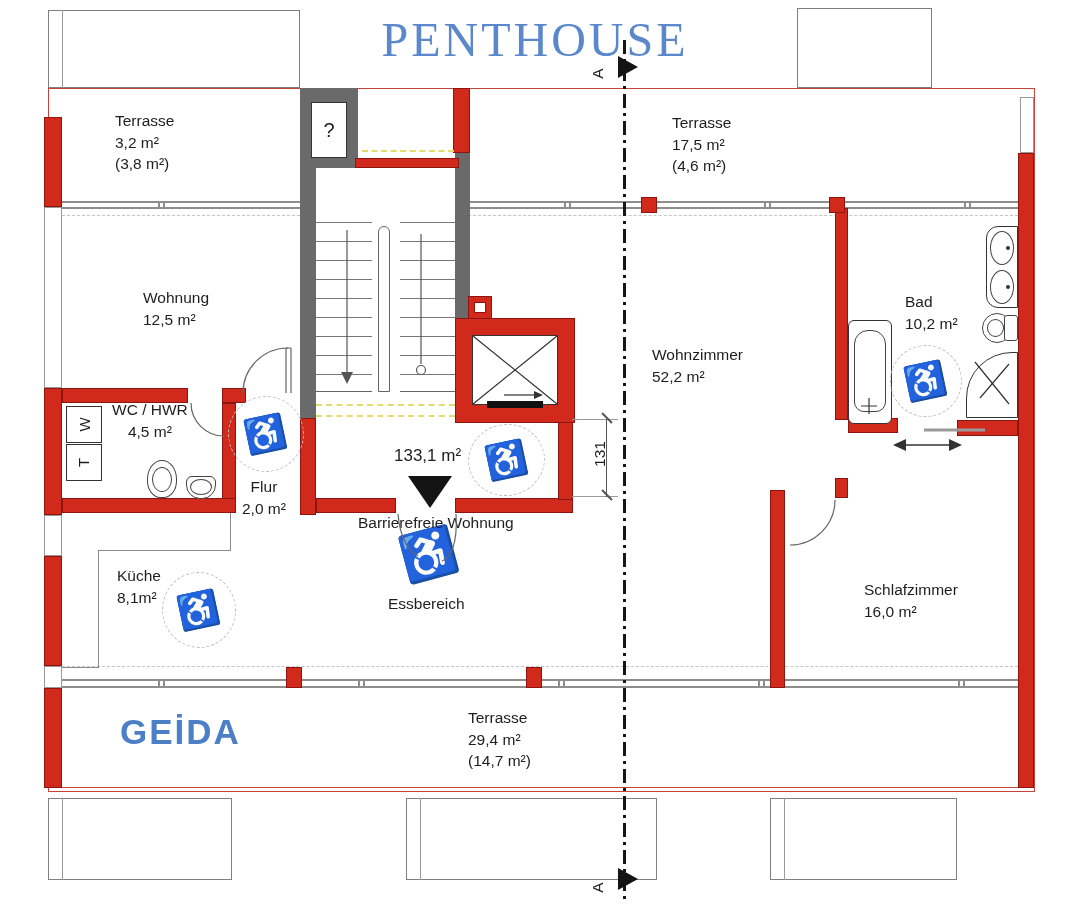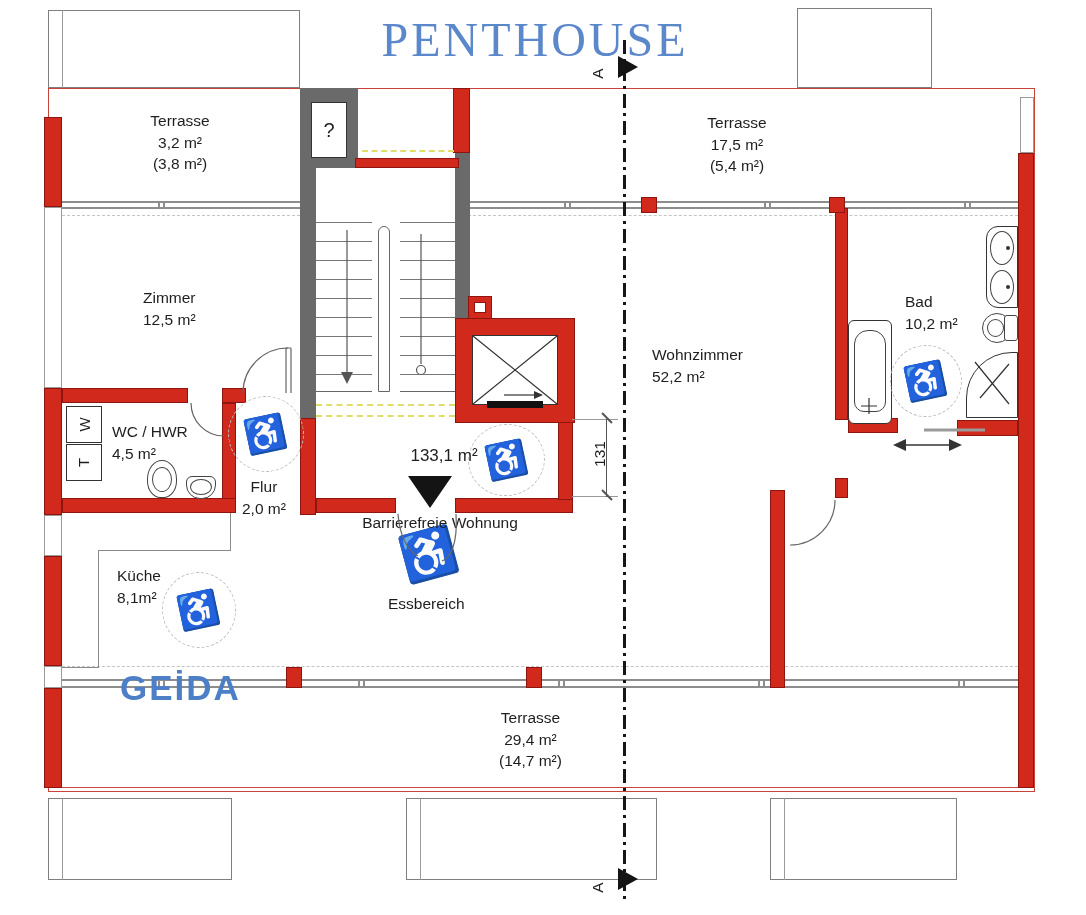--- a/index.html
+++ b/index.html
@@ -20,21 +20,21 @@
      background:repeating-linear-gradient(90deg,transparent 0 96px,#8d8d8d 96px 98px,transparent 98px 101px,#8d8d8d 101px 103px,transparent 103px 200px);}
   .dash-gray{border-top:1px dashed #c4c4c4;}
   .dash-yellow{border-top:2px dashed var(--yellow-dash);}
   .dash-circle{border:1.5px dashed #bdbdbd;border-radius:50%;}
   
   .treads{background:repeating-linear-gradient(180deg,#777 0 1px,transparent 1px 19px);border-bottom:1px solid #666;}
   .stringer-bg{background:#fff;}
   .stringer{background:#fff;border:1px solid #666;border-radius:7px 7px 0 0;}
   
   .lbl{font-size:15.5px;line-height:1.4;white-space:nowrap;}
-  .center{text-align:center;}
+  .center{}
   .rot{transform:rotate(-90deg);transform-origin:center;}
   .wheel{color:#2c2c2c;display:flex;align-items:center;justify-content:center;}
   .section-line{background:repeating-linear-gradient(180deg,#161616 0 14px,transparent 14px 19px,#161616 19px 22px,transparent 22px 27px);}
   .tri-right{width:0;height:0;border-top:11px solid transparent;border-bottom:11px solid transparent;border-left:20px solid #141414;}
   .tri-down{width:0;height:0;border-left:22px solid transparent;border-right:22px solid transparent;border-top:32px solid #141414;}
   .tick{width:14px;height:2px;background:#555;transform:rotate(45deg);}
   #title{font-family:"Liberation Serif",serif;font-size:48px;letter-spacing:3px;color:var(--title-blue);text-align:center;}
   #logo{font-size:35px;font-weight:800;letter-spacing:2px;color:var(--logo-blue);}
   svg{position:absolute;left:0;top:0;pointer-events:none;}
 </style>
@@ -175,27 +175,27 @@
   <div class="abs lbl rot" style="left:581px;top:444px;width:36px;height:20px;text-align:center;">131</div>
 
   <div class="abs lbl center" style="left:115px;top:110px;width:130px;">
     <div>Terrasse</div>
     <div>3,2 m²</div>
     <div>(3,8 m²)</div>
   </div>
   <div class="abs lbl center" style="left:672px;top:112px;width:130px;">
     <div>Terrasse</div>
     <div>17,5 m²</div>
-    <div>(5,4 m²)</div>
+    <div>(4,6 m²)</div>
   </div>
   <div class="abs lbl" style="left:143px;top:287px;">
-    <div>Zimmer</div>
+    <div>Wohnung</div>
     <div>12,5 m²</div>
   </div>
-  <div class="abs lbl" style="left:112px;top:421px;">
+  <div class="abs lbl" style="left:112px;top:399px;text-align:center;">
     <div>WC / HWR</div>
     <div>4,5 m²</div>
   </div>
   <div class="abs lbl" style="left:242px;top:476px;text-align:center;">
     <div>Flur</div>
     <div>2,0 m²</div>
   </div>
   <div class="abs lbl" style="left:117px;top:565px;">
     <div>Küche</div>
     <div>8,1m²</div>
@@ -203,28 +203,32 @@
   <div class="abs lbl" style="left:388px;top:593px;">
     <div>Essbereich</div>
   </div>
   <div class="abs lbl" style="left:652px;top:344px;">
     <div>Wohnzimmer</div>
     <div>52,2 m²</div>
   </div>
   <div class="abs lbl" style="left:905px;top:291px;">
     <div>Bad</div>
     <div>10,2 m²</div>
+  </div>
+  <div class="abs lbl" style="left:864px;top:579px;">
+    <div>Schlafzimmer</div>
+    <div>16,0 m²</div>
   </div>
   <div class="abs lbl center" style="left:468px;top:707px;width:125px;">
     <div>Terrasse</div>
     <div>29,4 m²</div>
     <div>(14,7 m²)</div>
   </div>
 
-  <div id="logo" class="abs" style="left:120px;top:668px;">GEİDA</div>
+  <div id="logo" class="abs" style="left:120px;top:712px;">GEİDA</div>
 
   <div class="abs section-line" style="left:623px;top:40px;width:3px;height:862px;"></div>
   <div class="abs tri-right" style="left:618px;top:56px;"></div>
   <div class="abs lbl rot" style="left:588px;top:58px;width:20px;">A</div>
   <div class="abs tri-right" style="left:618px;top:868px;"></div>
   <div class="abs lbl rot" style="left:588px;top:872px;width:20px;">A</div>
 
   <svg width="1086" height="915" viewBox="0 0 1086 915">
     <g fill="none" stroke="#666" stroke-width="1.2">
       <path d="M243,393 A45,45 0 0 1 288,348"></path>

